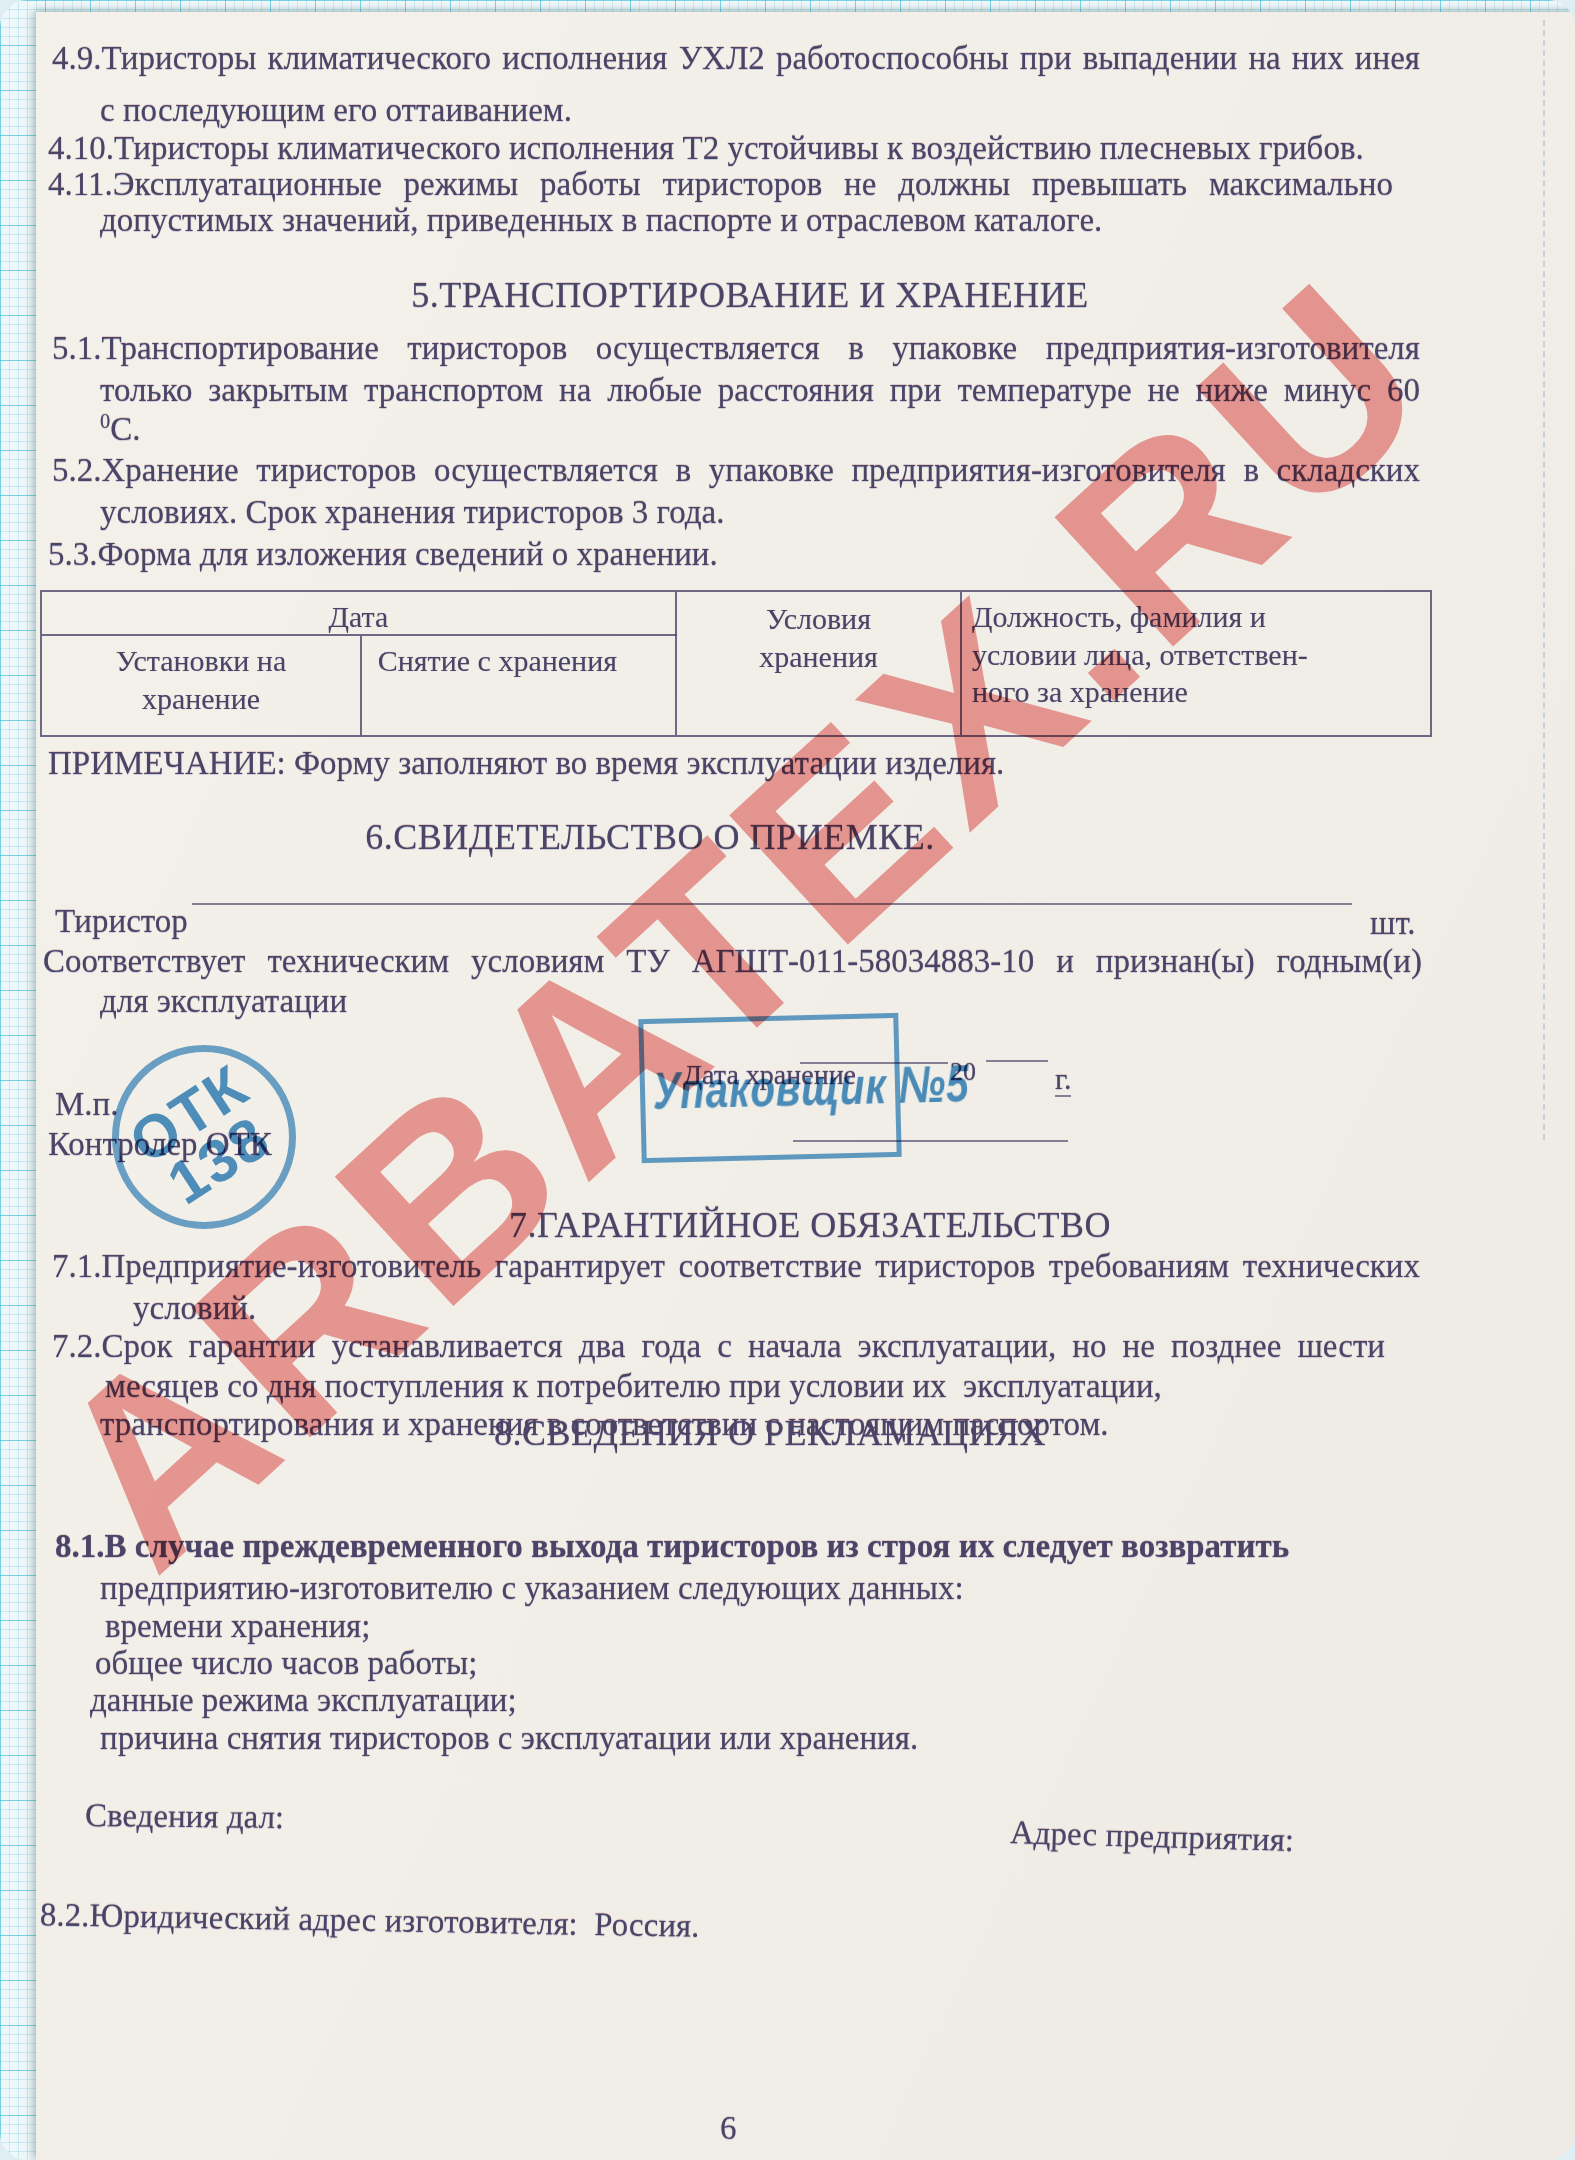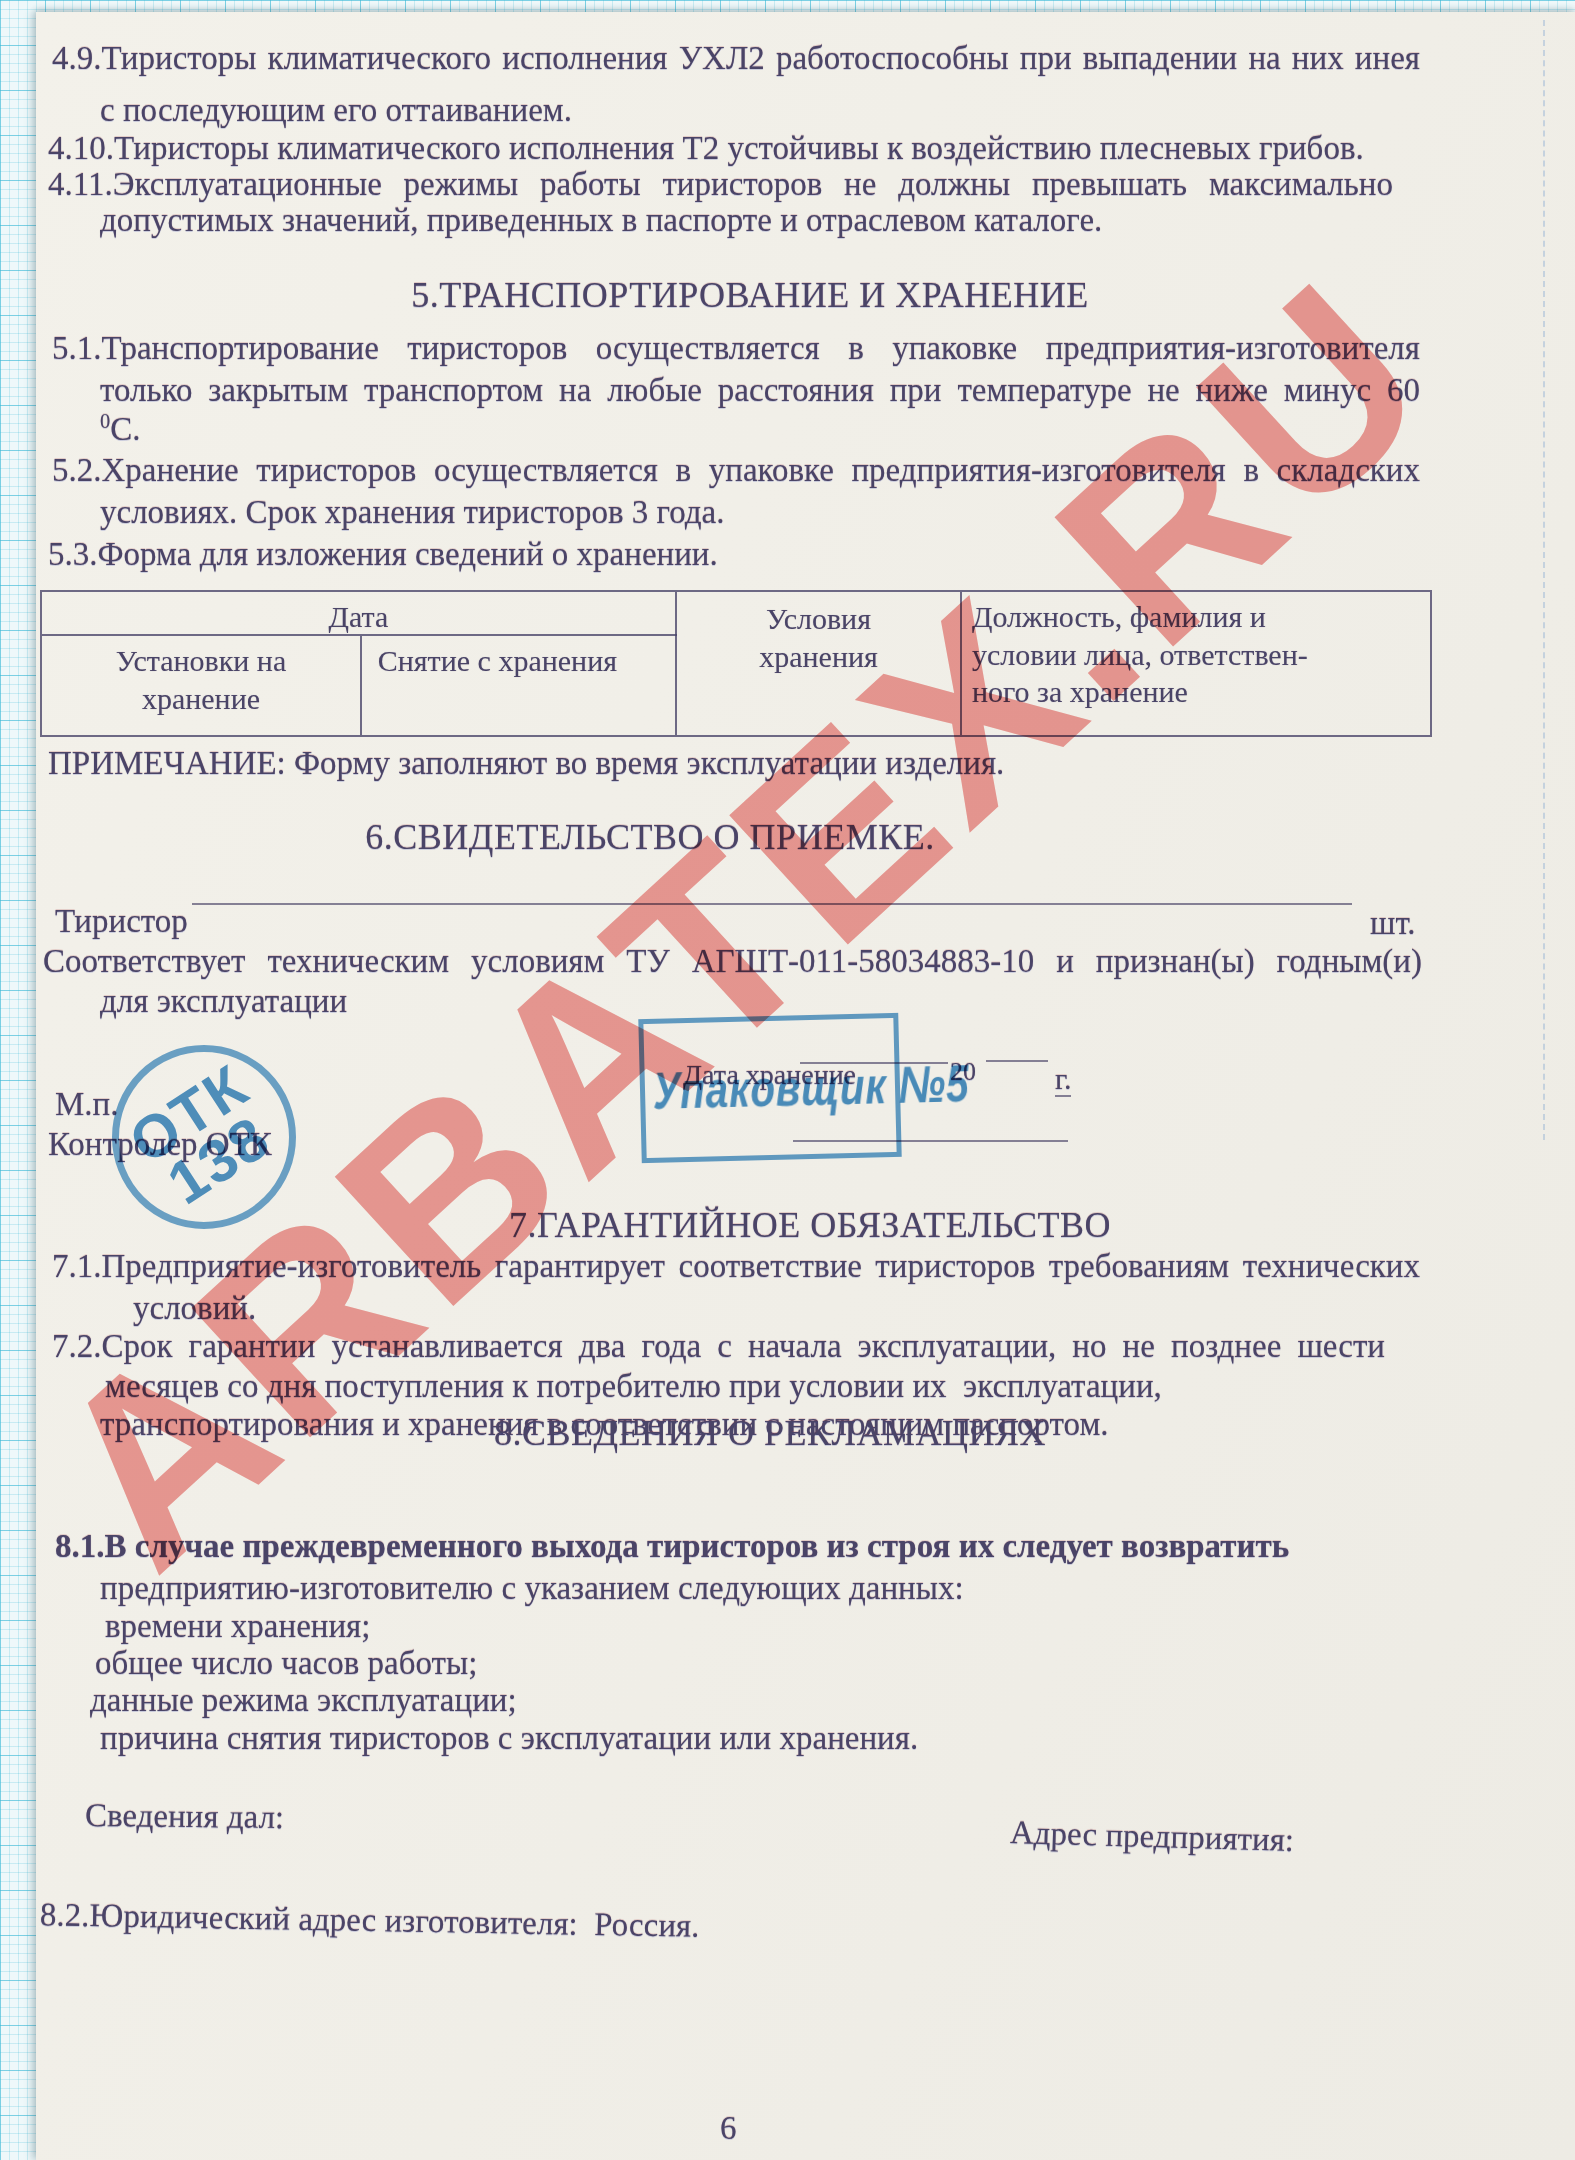--- a/index.html
+++ b/index.html
@@ -4,21 +4,21 @@
 <style>
   html,body{margin:0;padding:0;background:#dfeef2;}
   #canvas{position:relative;width:1575px;height:2160px;overflow:hidden;
     background-color:#eef8fa;
     background-image:
       linear-gradient(rgba(60,185,215,.55) 1px, transparent 1px),
       linear-gradient(90deg, rgba(60,185,215,.55) 1px, transparent 1px),
       linear-gradient(rgba(60,185,215,.22) 1px, transparent 1px),
       linear-gradient(90deg, rgba(60,185,215,.22) 1px, transparent 1px);
     background-size:45px 45px,45px 45px,9px 9px,9px 9px;
-    font-family:"Liberation Serif","DejaVu Serif",serif;}
+    font-family:"Liberation Serif","DejaVu Serif",serif;border-radius:27px;}
   #page{position:absolute;left:36px;top:12px;right:0;bottom:0;
     background:linear-gradient(115deg,#f3f1ea 0%,#f0eee7 55%,#edebe4 100%);
     box-shadow:-4px 0 8px rgba(40,80,90,.25), 0 -3px 6px rgba(40,80,90,.18);}
   .ln{position:absolute;white-space:pre;color:#4a4467;font-size:33px;line-height:1.1;
       text-shadow:0 -1px 0 rgba(190,70,70,.18), 0 1px 0 rgba(60,80,190,.18), 0 0 1px rgba(74,68,103,.35);}
   .just{text-align:justify;text-align-last:justify;white-space:normal;}
   .hd{font-size:36px;letter-spacing:.5px;text-align:center;}
   .tbl-line{position:absolute;background:rgba(72,66,104,.78);}
   .tcell{position:absolute;color:#4a4467;font-size:30px;line-height:1.25;text-align:center;
       text-shadow:0 0 1px rgba(74,68,103,.35);}

